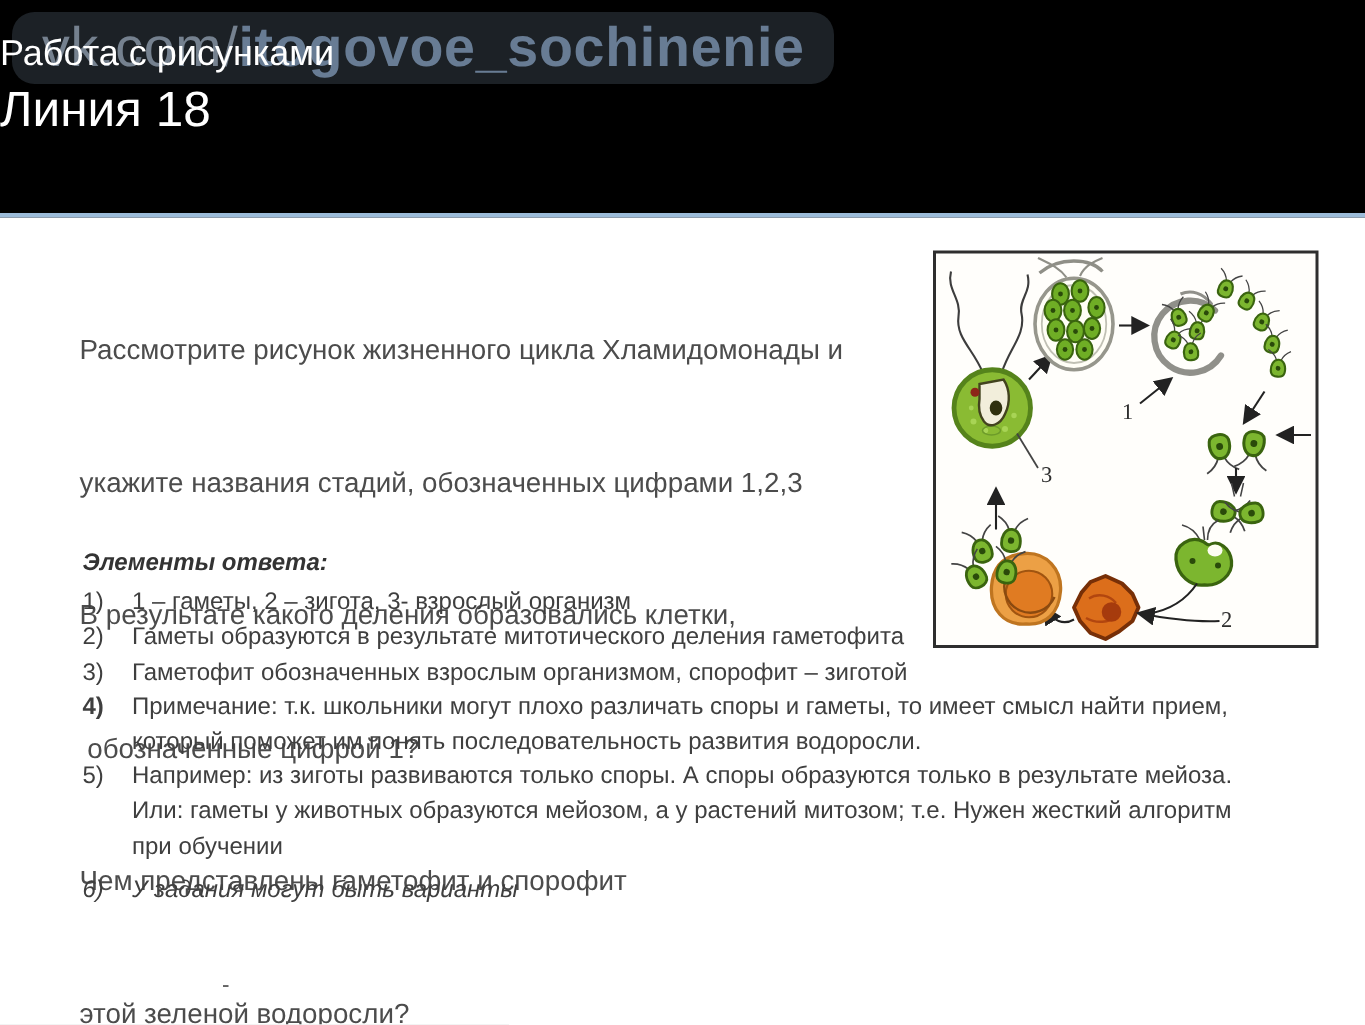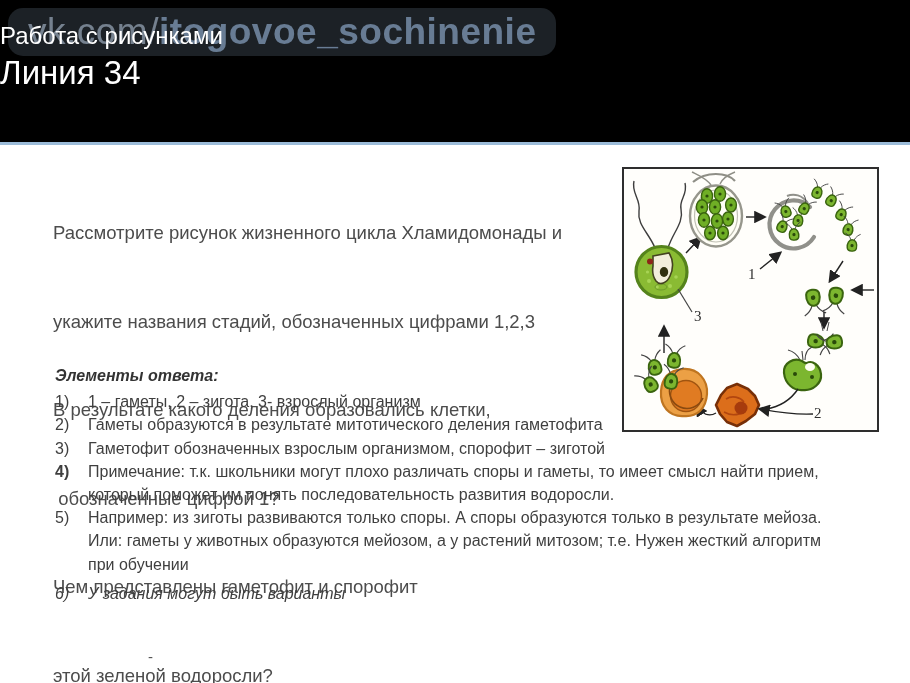--- a/index.html
+++ b/index.html
@@ -46,21 +46,21 @@
 
 <div class="slide">
 
   <header class="header">
     <div class="watermark">
       <span class="wm-light">vk.com/</span>
         <span class="wm-bold">itogovoe_sochinenie</span>
     </div>
     <div class="titles">
       <div class="title1">Работа с рисунками</div>
-      <div class="title2">Линия 34</div>
+      <div class="title2">Линия 18</div>
     </div>
   </header>
 
   <div class="question">
     <div>Рассмотрите рисунок жизненного цикла Хламидомонады и</div>
     <div>укажите названия стадий, обозначенных цифрами 1,2,3</div>
     <div>В результате какого деления образовались клетки,</div>
     <div> обозначенные цифрой 1?</div>
     <div>Чем представлены гаметофит и спорофит</div>
     <div>этой зеленой водоросли?</div>

